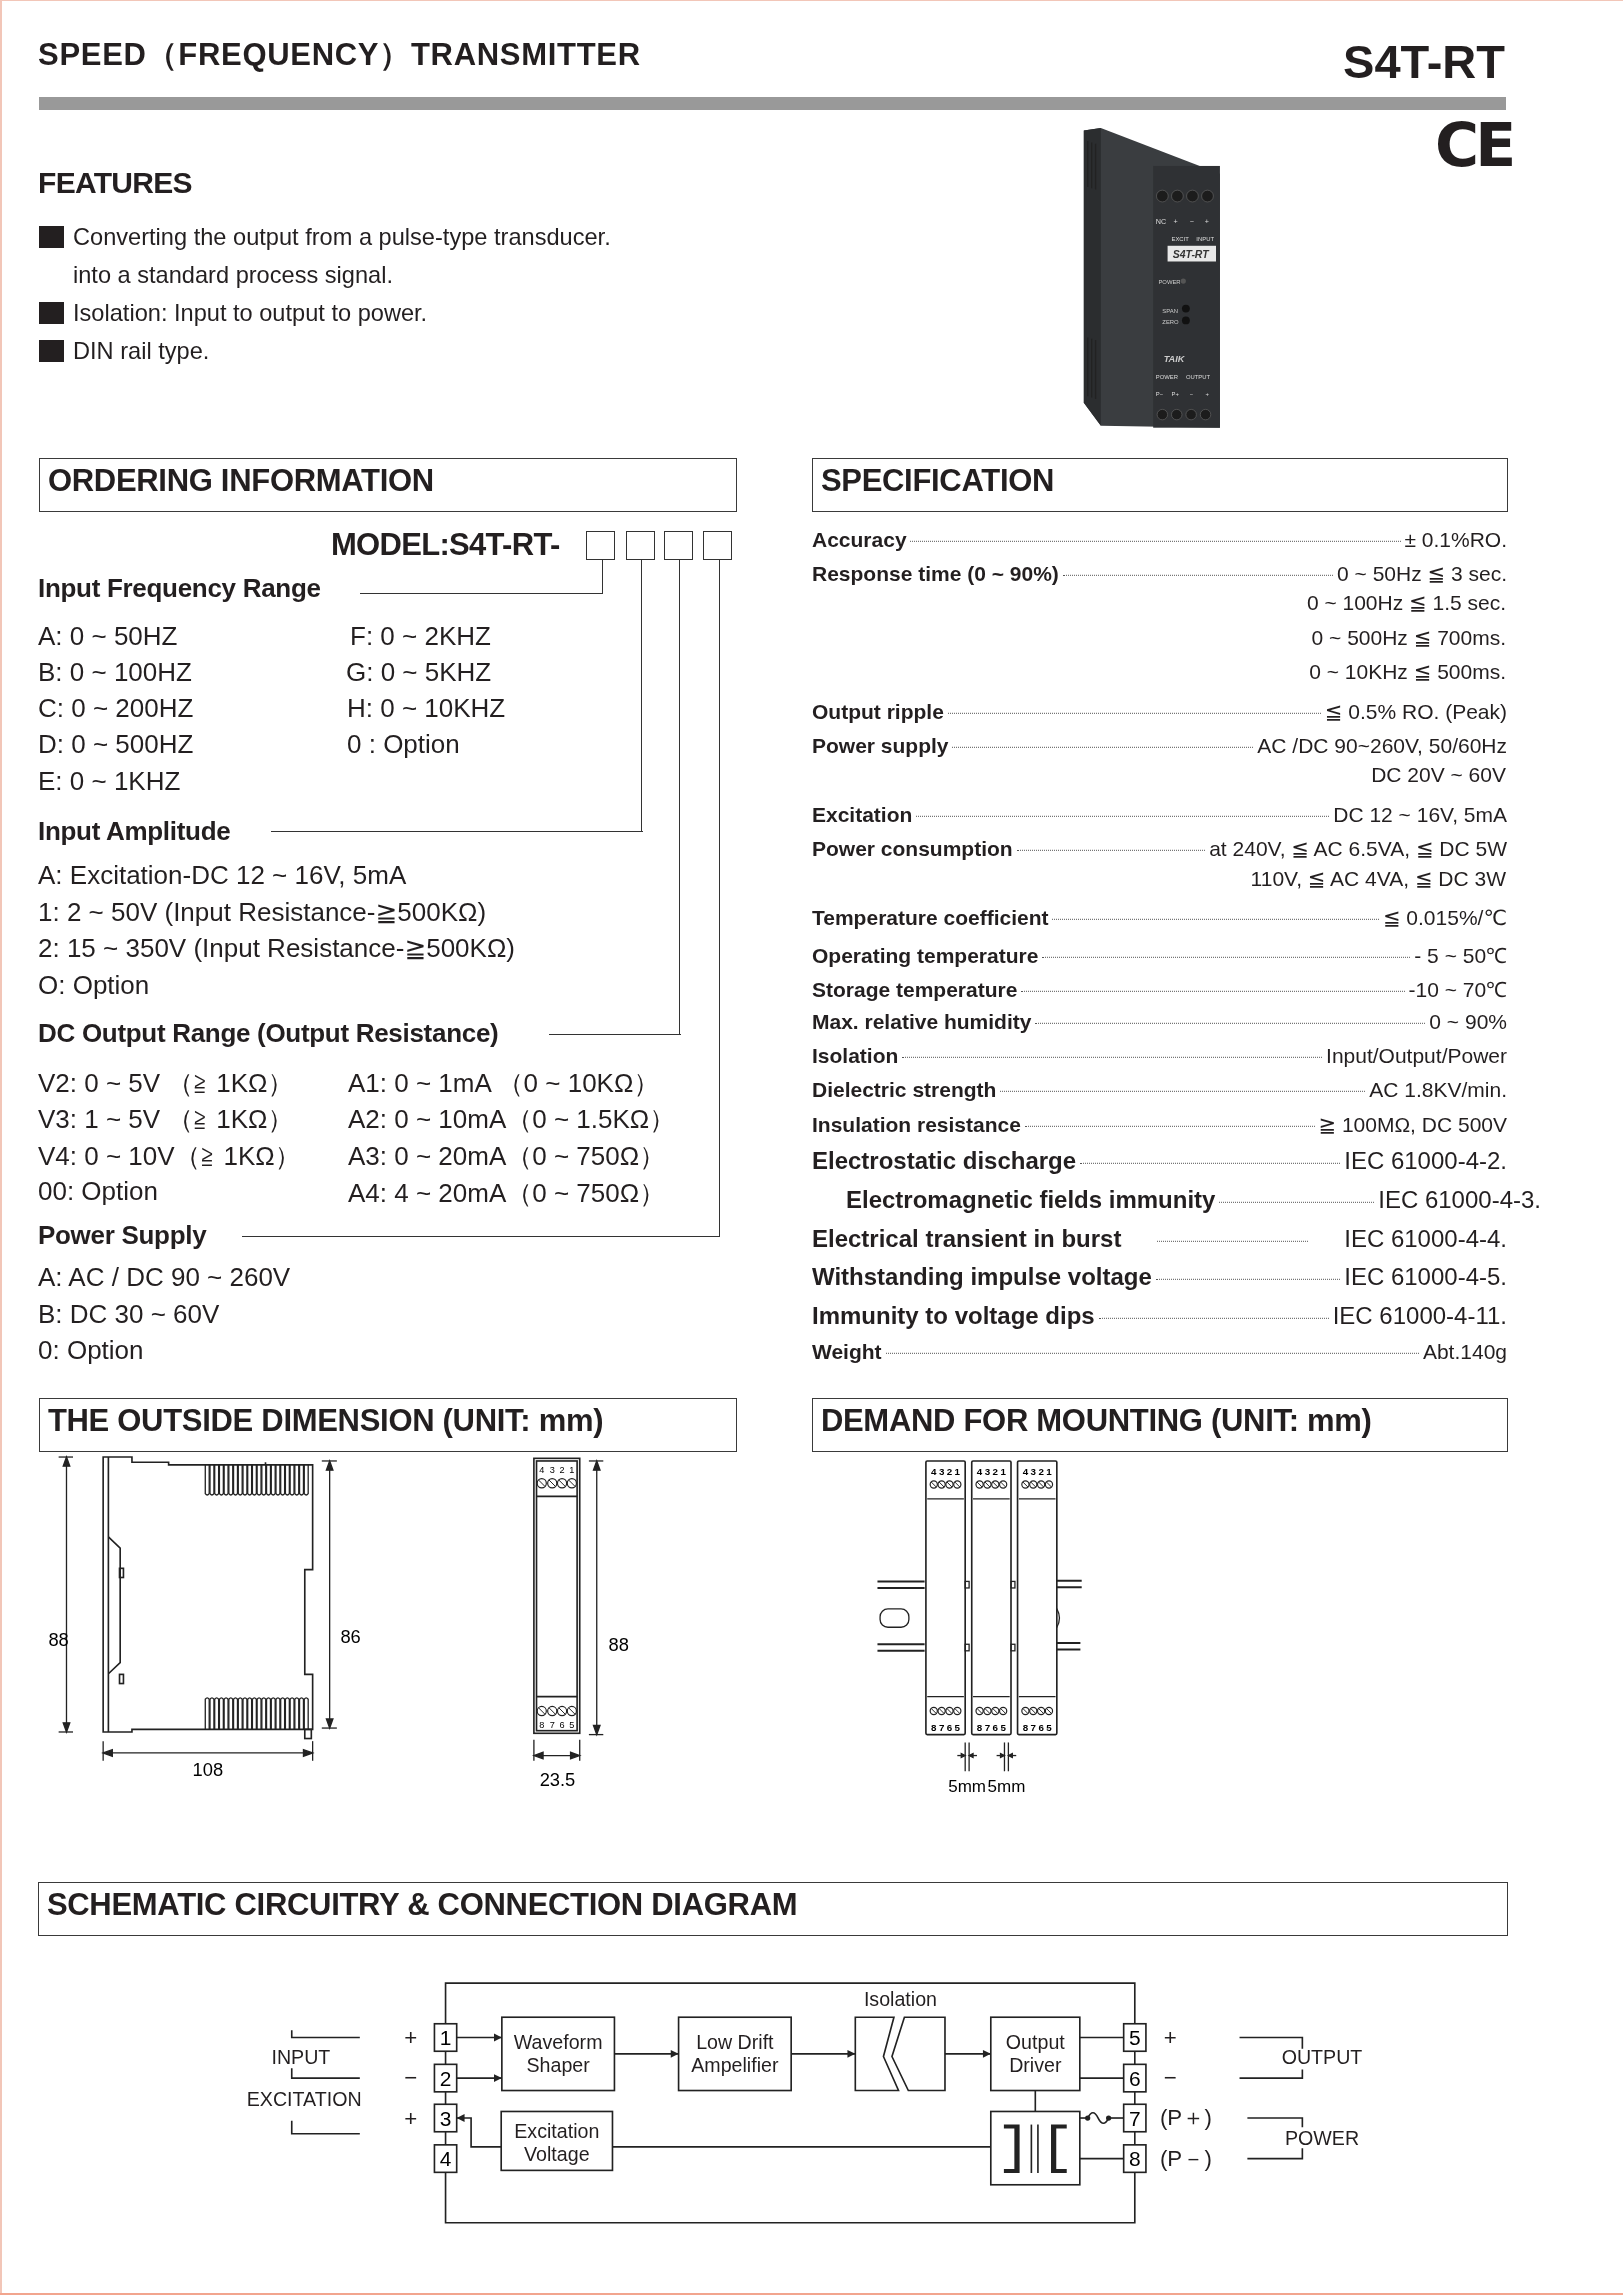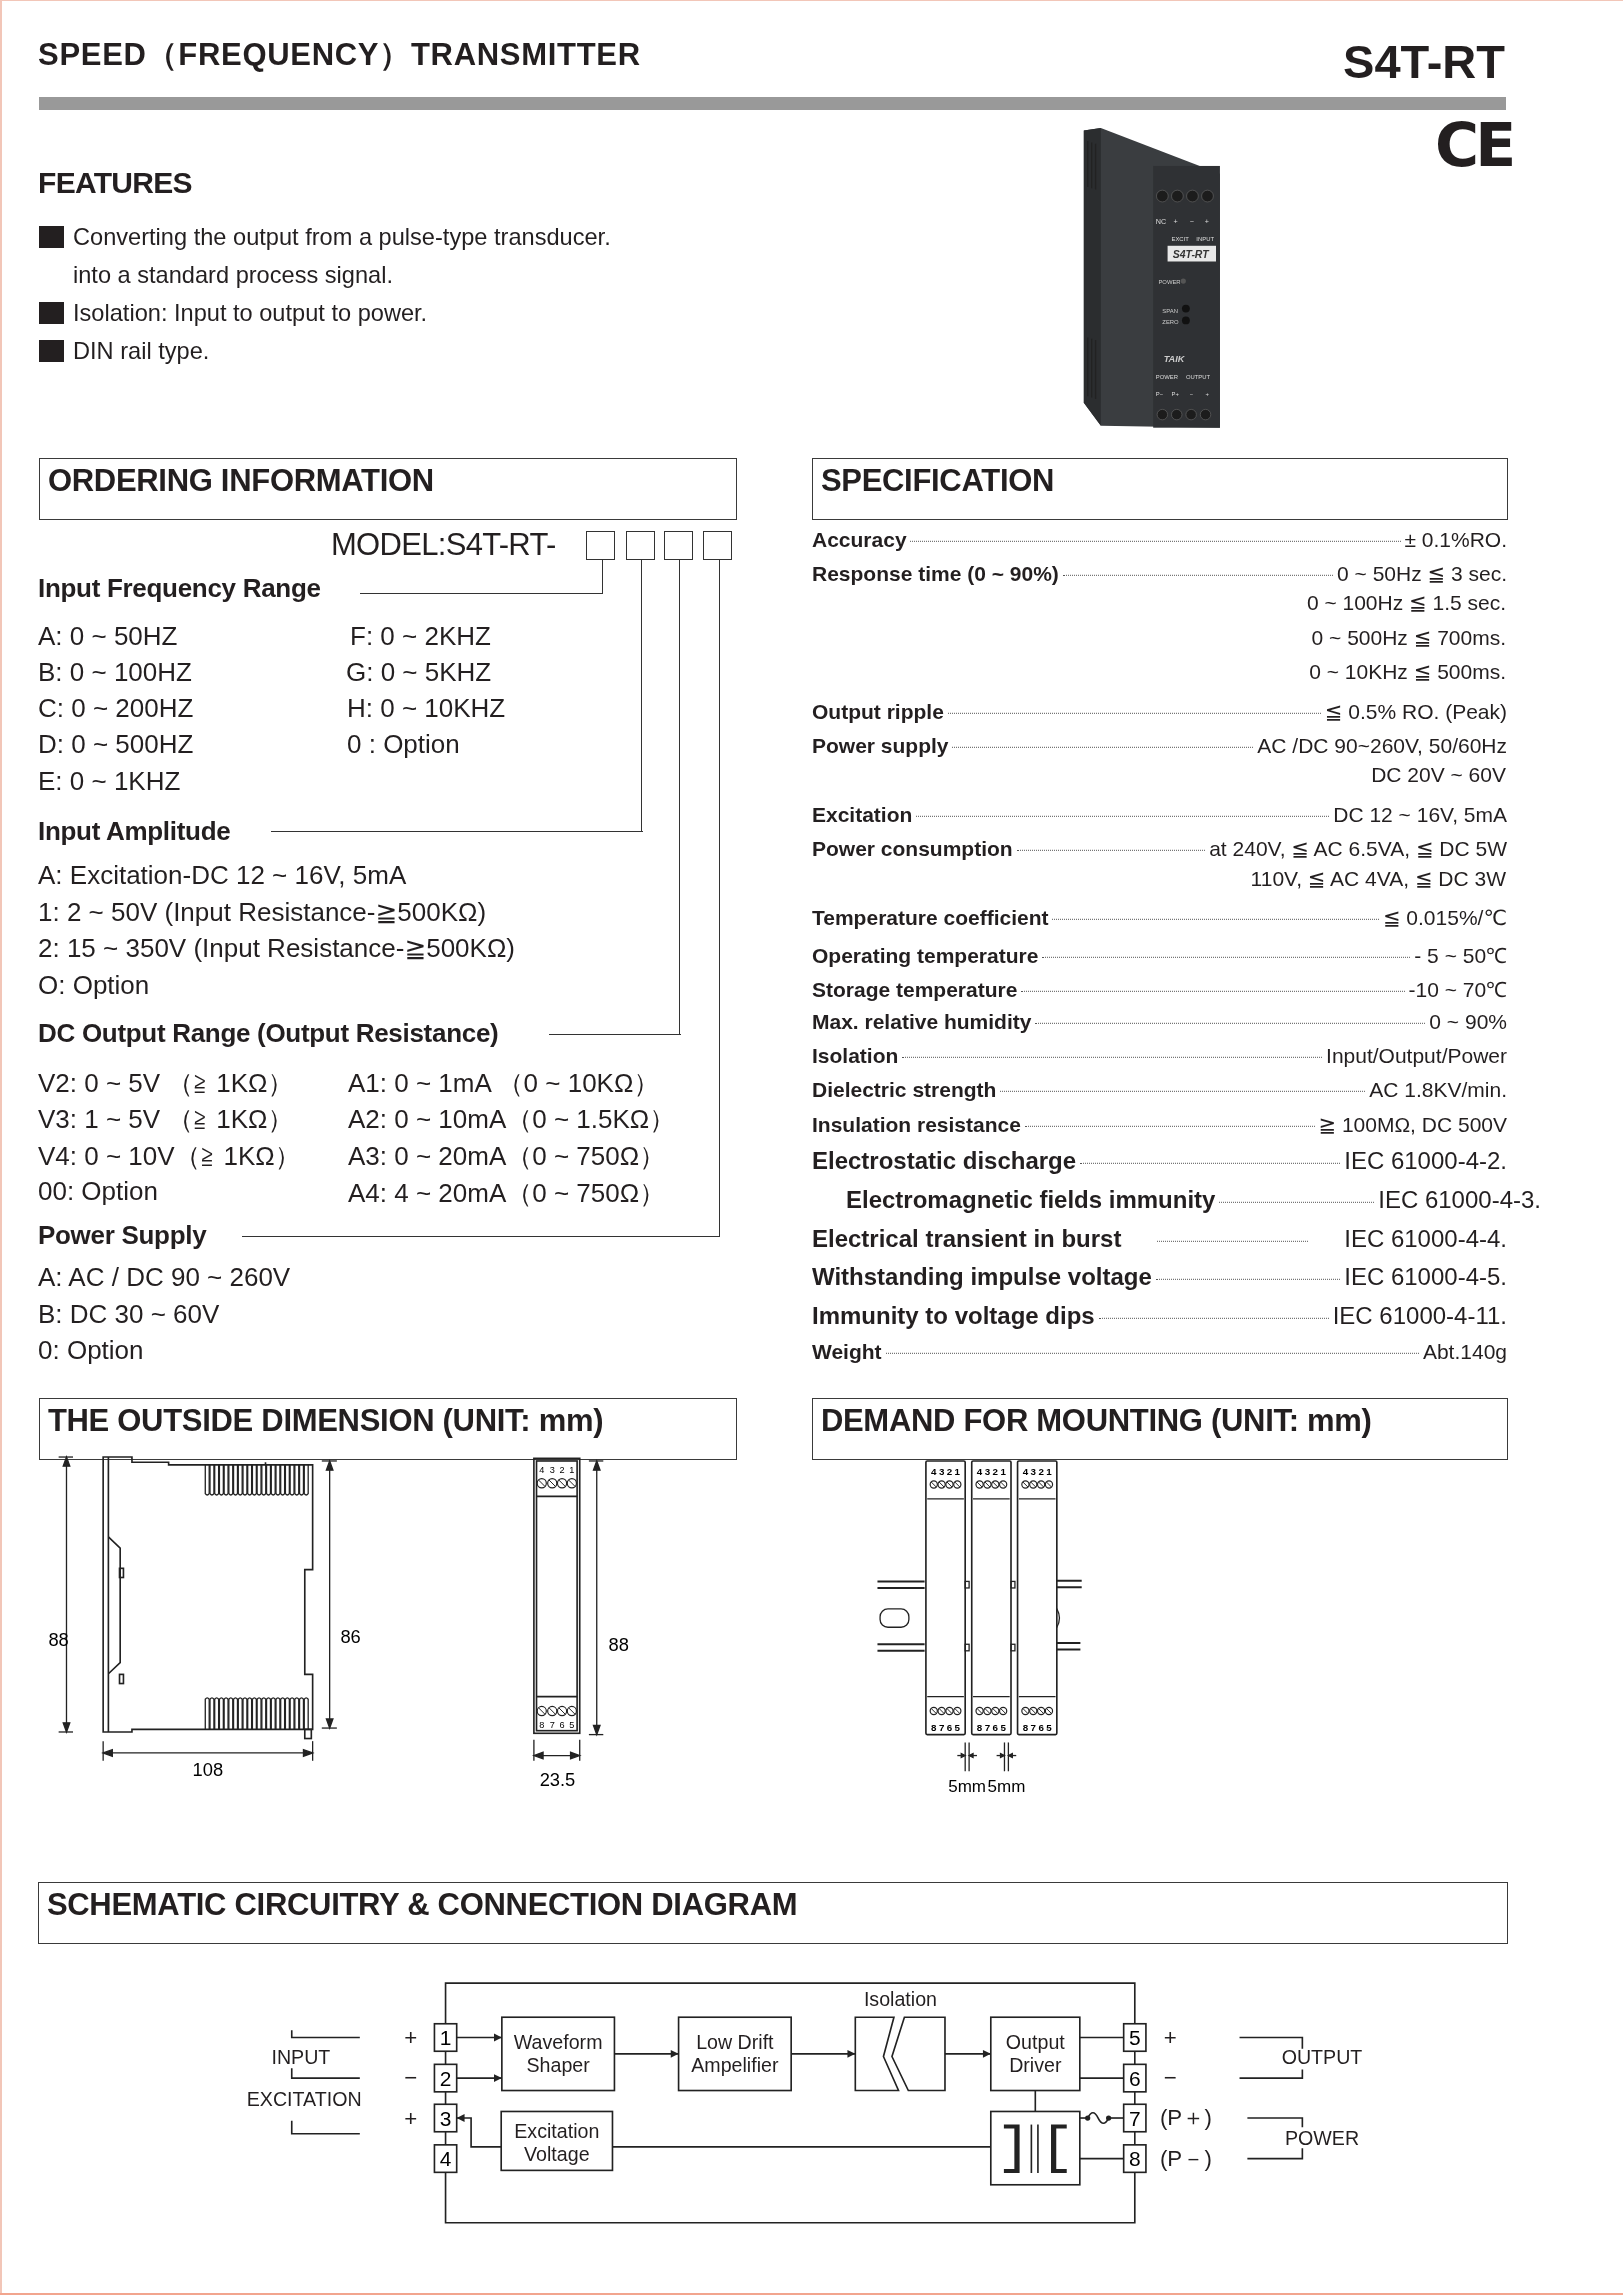--- a/index.html
+++ b/index.html
@@ -9,23 +9,23 @@
   .page-edge-top { position: absolute; left: 0; top: 0; width: 1623px; height: 1.3px; background: #f2c6b8; }
   .page-edge-bottom { position: absolute; left: 0; bottom: 0; width: 1623px; height: 2px; background: #f2a58e; }
   .abs { position: absolute; }
   .title-main { left: 38px; top: 34px; font-size: 31px; font-weight: bold; letter-spacing: 0.7px; white-space: nowrap; }
   .title-model { right: 118px; top: 34px; font-size: 47px; font-weight: bold; white-space: nowrap; }
   .title-bar { left: 39px; top: 97px; width: 1467px; height: 13px; background: #999999; }
   .ce-mark { left: 1435px; top: 110px; font-size: 60px; font-weight: bold; letter-spacing: -3.9px; font-family: "DejaVu Sans", sans-serif; }
   .features-h { left: 38px; top: 166px; font-size: 30px; font-weight: bold; letter-spacing: -0.7px; }
   .feat-line { font-size: 23.6px; white-space: nowrap; }
   .bullet-sq { position: absolute; width: 25px; height: 22px; background: #231f20; }
-  .section-box { position: absolute; border: 1.3px solid #3a3a3a; height: 62px; box-sizing: border-box; }
+  .section-box { position: absolute; border: 1.3px solid #3a3a3a; height: 54px; box-sizing: border-box; }
   .section-box span { position: absolute; left: 7.9px; top: 3.9px; font-size: 31px; font-weight: bold; white-space: nowrap; letter-spacing: -0.3px; }
-  .model-code { left: 331px; top: 527px; font-size: 31px; font-weight: normal; white-space: nowrap; letter-spacing: -0.7px; }
+  .model-code { left: 331px; top: 527px; font-size: 31px; font-weight: bold; white-space: nowrap; letter-spacing: -0.7px; }
   .code-box { position: absolute; width: 29px; height: 29px; border: 1.3px solid #333; box-sizing: border-box; top: 531px; }
   .wire { position: absolute; background: #333; }
   .sub-h { font-size: 26px; font-weight: bold; white-space: nowrap; letter-spacing: -0.3px; }
   .opt { font-size: 26px; white-space: nowrap; }
   .spec-row { position: absolute; left: 812px; width: 695px; height: 30px; display: flex; align-items: baseline; white-space: nowrap; }
   .spec-row .k { font-weight: bold; font-size: 21px; }
   .spec-row.big .k { font-size: 24px; }
   .spec-row .dots { flex: 1; border-bottom: 1.3px dotted #555; margin: 0 3.9px; transform: translateY(-5.2px); }
   .spec-row .v { font-size: 21px; }
   .spec-row.big .v { font-size: 24px; }

